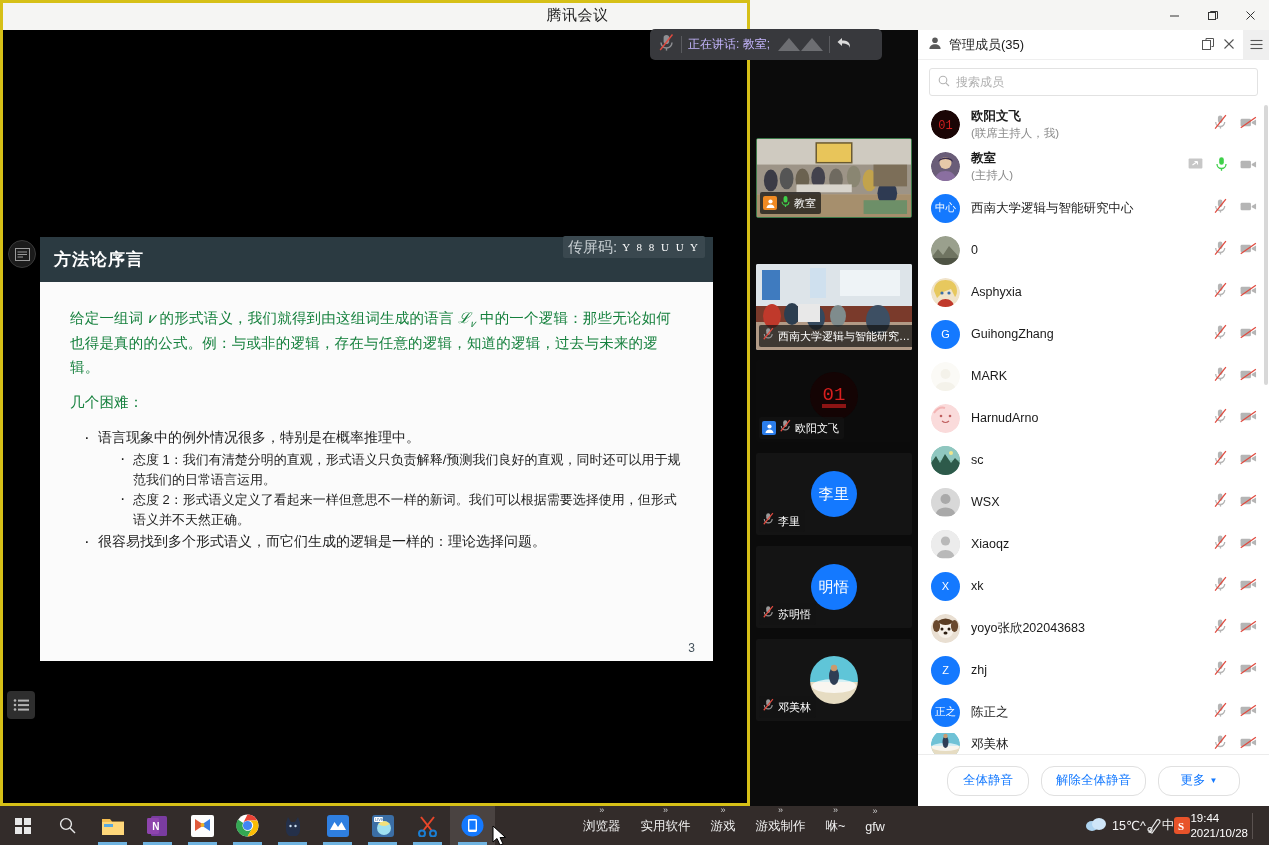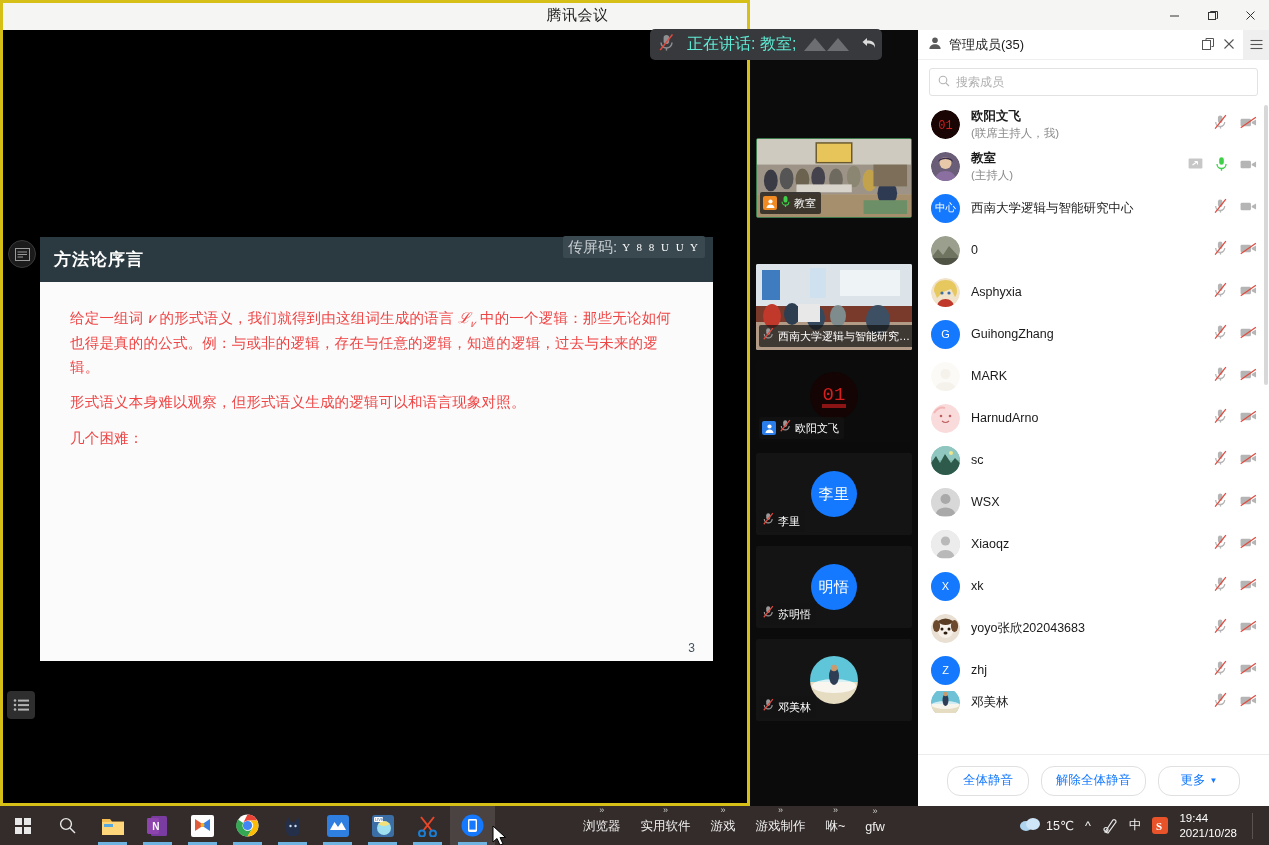--- a/index.html
+++ b/index.html
@@ -36,21 +36,21 @@
     background:#000; overflow:hidden;
   }
 
   
   #speaking-pill{
     position:absolute; left:650px; top:29px; width:232px; height:31px;
     background:#38393d; border-radius:5px; display:flex; align-items:center;
     z-index:40; padding:0 8px; gap:6px;
   }
   #speaking-pill .sp-divider{ width:1px; height:17px; background:#5a5b5f; }
-  #speaking-pill .sp-text{ font-size:16px; color:#5eead4; white-space:nowrap; }
+  #speaking-pill .sp-text{ font-size:12px; color:#c4b5fd; white-space:nowrap; }
   #speaking-pill .sp-wave{ display:flex; gap:1px; align-items:center; margin-left:2px;}
   .wv{ width:0;height:0;border-left:11px solid transparent;border-right:11px solid transparent;border-bottom:13px solid #6d6e72;}
   #speaking-pill .sp-back{ color:#dcdcdc; font-size:15px; }
 
   
   #slide-wrap{
     position:absolute; left:3px; top:207px; width:744px; height:424px;
   }
   #slide{
     position:absolute; left:37px; top:0px; width:673px; height:424px;
@@ -67,21 +67,21 @@
   #share-code{
     position:absolute; right:8px; top:-1px; height:22px;
     background:#3a484f; border-radius:2px; display:flex; align-items:center;
     padding:0 5px; gap:5px;
   }
   #share-code .sc-label{ font-size:15px; color:#c8cfd3; }
   #share-code .sc-val{ font-size:11px; color:#fff; letter-spacing:2px;font-family:Liberation Serif, serif; }
 
   #slide-body{ padding:24px 30px 10px 30px; position:relative; height:379px;}
   .s-para{
-    font-size:14.5px; color:#ef4444; line-height:1.62; margin-bottom:12px;
+    font-size:14.5px; color:#15803d; line-height:1.62; margin-bottom:12px;
     letter-spacing:.2px;
   }
   .mathv{ font-family:"Liberation Serif", serif; font-style:italic; font-size:15px;}
   .mathl{ font-family:"Liberation Serif", serif; font-style:italic; font-size:15px;}
   .mathl sub{ font-size:10px; font-style:italic; }
   ul.lvl1{ list-style:none; margin:6px 0 0 14px; }
   ul.lvl1 > li{ font-size:14px; color:#1d1d1d; line-height:1.55; margin-bottom:2px; position:relative; padding-left:14px;}
   ul.lvl1 > li::before{ content:"·"; position:absolute; left:0px; top:-2px; font-size:17px; }
   ul.lvl2{ list-style:none; margin:2px 0 2px 22px; }
   ul.lvl2 > li{ font-size:13px; color:#1d1d1d; line-height:1.5; margin-bottom:1px; position:relative; padding-left:13px;}
@@ -201,21 +201,21 @@
   .tb-ico .open-underline{
     position:absolute; bottom:0; left:8px; right:8px; height:3px; background:#6fb3e0;
   }
   #tb-texts{ display:flex; align-items:center; margin-left:88px; gap:20px; }
   .tb-textgrp{ position:relative; }
   .tb-textgrp .chev{
     position:absolute; top:-11px; left:50%; transform:translateX(-50%);
     font-size:9px; color:#cfcfcf;
   }
   .tb-textgrp .lbl{ font-size:12.5px; color:#f0f0f0; }
-  #tray{ margin-left:auto; display:flex; align-items:center; gap:11px; padding-right:6px; }
+  #tray{ margin-left:auto; display:flex; align-items:center; padding-right:6px; }
   .tray-item{ font-size:12.5px; color:#f2f2f2; display:flex; align-items:center; gap:5px;}
   #clock{ font-size:11.5px; color:#fff; line-height:1.28; }
   #show-desktop{ width:11px; height:26px; border-left:1px solid #5a5250; margin-left:4px;}
   .win-logo{ display:grid; grid-template-columns:1fr 1fr; grid-template-rows:1fr 1fr; gap:2px; width:16px; height:16px;}
   .win-logo div{ background:#e8e8e8; }
 
   .cursor{ position:absolute; left:492px; top:825px; z-index:60; }
 </style>
 </head>
 <body>
@@ -251,22 +251,31 @@
         <div id="slide-title">方法论序言</div>
         <div id="share-code">
           <span class="sc-label">传屏码:</span>
           <span class="sc-val">Y 8 8 U U Y</span>
         </div>
       </div>
       <div id="slide-body">
         <p class="s-para">
           <span>给定一组词 </span><span class="mathv">𝜈</span><span> 的形式语义，我们就得到由这组词生成的语言 </span><span class="mathl"><span>ℒ</span><sub>𝜈</sub></span><span> 中的一个逻辑：那些无论如何也得是真的的公式。例：与或非的逻辑，存在与任意的逻辑，知道的逻辑，过去与未来的逻辑。</span>
         </p>
-        <p class="s-para">形式语义本身难以观察，但形式语义生成的逻辑可以和语言现象对照。</p>
         <p class="s-para">几个困难：</p>
+        <ul class="lvl1">
+          <li>
+            <span>语言现象中的例外情况很多，特别是在概率推理中。</span>
+            <ul class="lvl2">
+              <li>态度 1：我们有清楚分明的直观，形式语义只负责解释/预测我们良好的直观，同时还可以用于规范我们的日常语言运用。</li>
+              <li>态度 2：形式语义定义了看起来一样但意思不一样的新词。我们可以根据需要选择使用，但形式语义并不天然正确。</li>
+            </ul>
+          </li>
+          <li>很容易找到多个形式语义，而它们生成的逻辑是一样的：理论选择问题。</li>
+        </ul>
         <div id="slide-pagenum">3</div>
       </div>
     </div>
   </div>
 
   <div id="notes-round-icon">
     <svg width="15" height="13" viewBox="0 0 15 13">
       <rect x="0.5" y="0.5" width="14" height="12" fill="none" stroke="#9a9a9a" stroke-width="1"></rect>
       <line x1="2.5" y1="4" x2="12" y2="4" stroke="#9a9a9a" stroke-width="1"></line>
       <line x1="2.5" y1="6.5" x2="12" y2="6.5" stroke="#9a9a9a" stroke-width="1"></line>
@@ -856,20 +865,41 @@
               <line x1="1.6" y1="14.6" x2="12.4" y2="1.2" stroke="#e04a3f" stroke-width="1.3"></line>
             </svg></span>
         <span><svg width="17" height="13" viewBox="0 0 18 13">
               <rect x="0.6" y="2.6" width="11" height="8" rx="1.4" fill="#b5b5b5"></rect>
               <path d="M12.4 6 L17 3.2 v6.6 L12.4 7.2z" fill="#b5b5b5"></path>
               <line x1="0.8" y1="12" x2="16.8" y2="1" stroke="#e04a3f" stroke-width="1.3"></line>
             </svg></span>
       </div>
     </div>
 
+    <div class="prow">
+      <div class="pav blue">
+        <span style="font-size:10.5px">正之</span>
+      </div>
+      <div class="pinfo">
+        <span class="pname">陈正之</span>
+      </div>
+      <div class="picons">
+        <span><svg width="15" height="16" viewBox="0 0 14 16">
+              <rect x="4.4" y="1.4" width="4.6" height="7.6" rx="2.3" fill="#b5b5b5"></rect>
+              <path d="M2.2 8a4.5 4.5 0 0 0 9 0" stroke="#b5b5b5" stroke-width="1.3" fill="none"></path>
+              <line x1="7" y1="12.5" x2="7" y2="14.6" stroke="#b5b5b5" stroke-width="1.3"></line>
+              <line x1="1.6" y1="14.6" x2="12.4" y2="1.2" stroke="#e04a3f" stroke-width="1.3"></line>
+            </svg></span>
+        <span><svg width="17" height="13" viewBox="0 0 18 13">
+              <rect x="0.6" y="2.6" width="11" height="8" rx="1.4" fill="#b5b5b5"></rect>
+              <path d="M12.4 6 L17 3.2 v6.6 L12.4 7.2z" fill="#b5b5b5"></path>
+              <line x1="0.8" y1="12" x2="16.8" y2="1" stroke="#e04a3f" stroke-width="1.3"></line>
+            </svg></span>
+      </div>
+    </div>
 
     <div class="prow" style="height:22px;overflow:hidden">
       <div class="pav">
         <svg width="29" height="29" viewBox="0 0 29 29">
             <circle cx="14.5" cy="14.5" r="14.5" fill="#6fc2d6"></circle>
             <rect y="16" width="29" height="13" fill="#e6dcc2"></rect>
             <ellipse cx="14.5" cy="17" rx="14" ry="4" fill="#ffffff" opacity=".7"></ellipse>
             <ellipse cx="14.5" cy="12" rx="3" ry="6" fill="#2f3e55"></ellipse>
             <circle cx="14.5" cy="6" r="2.2" fill="#c99a6e"></circle>
           </svg>

